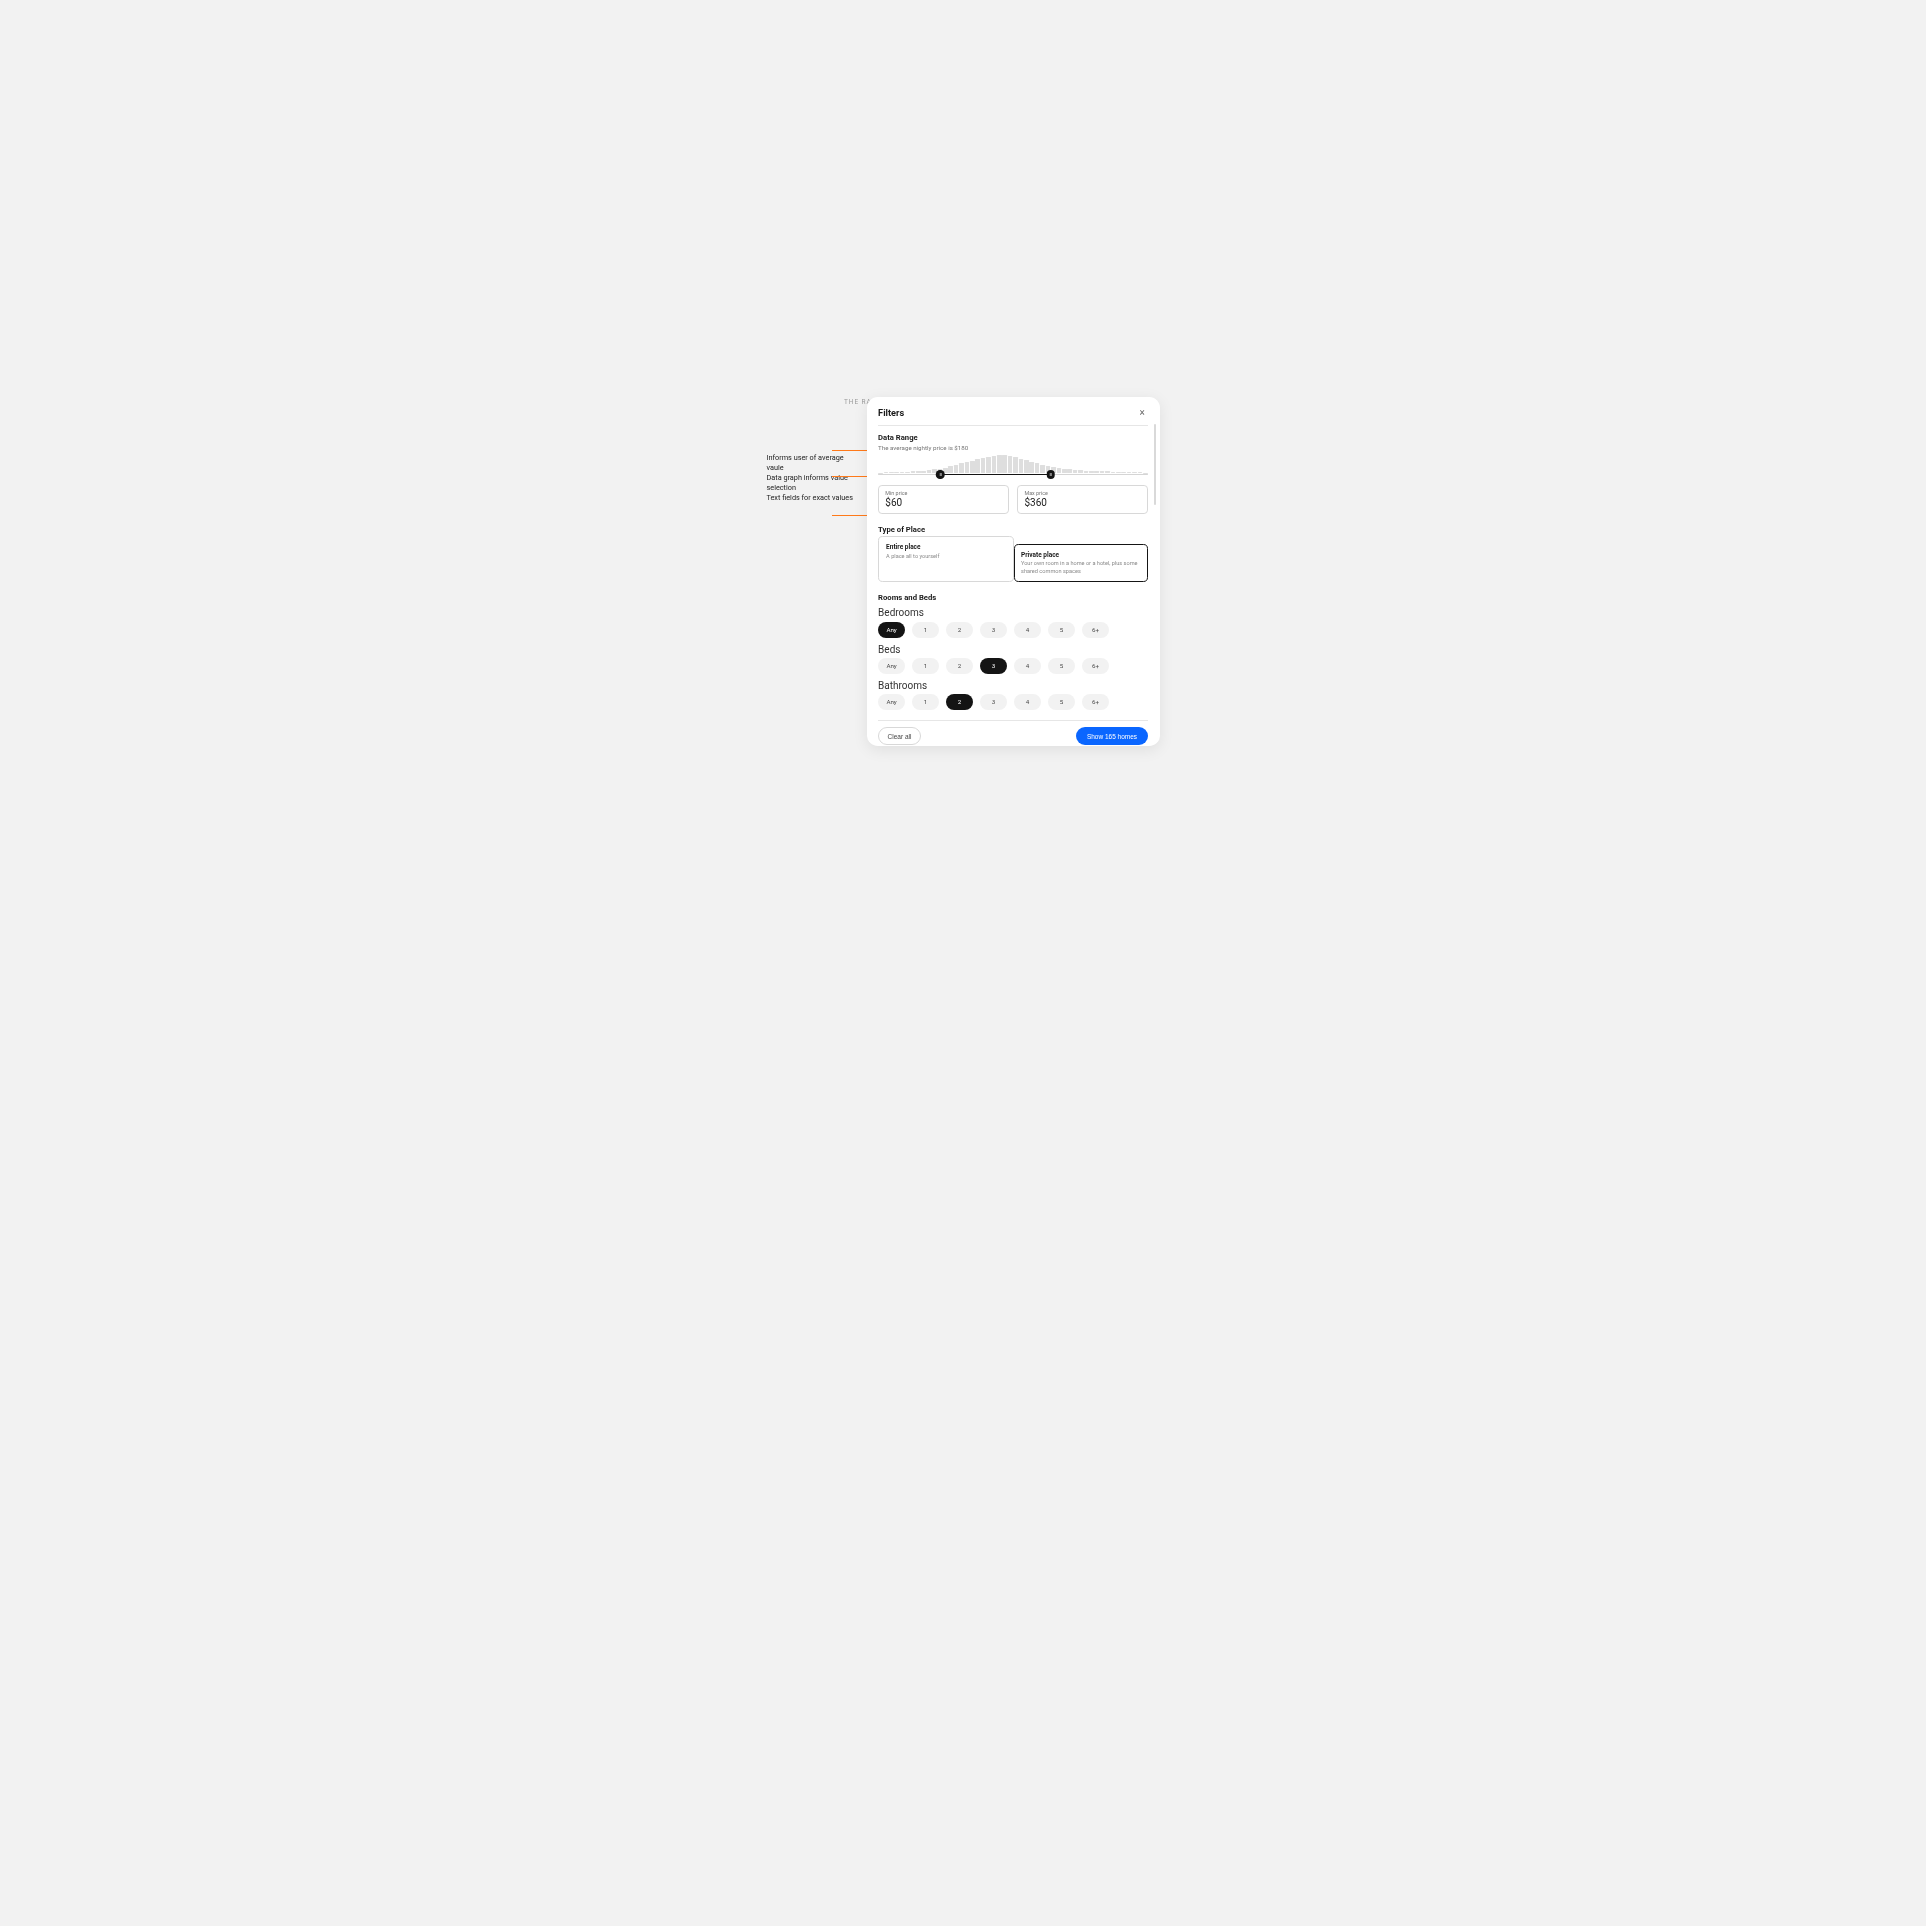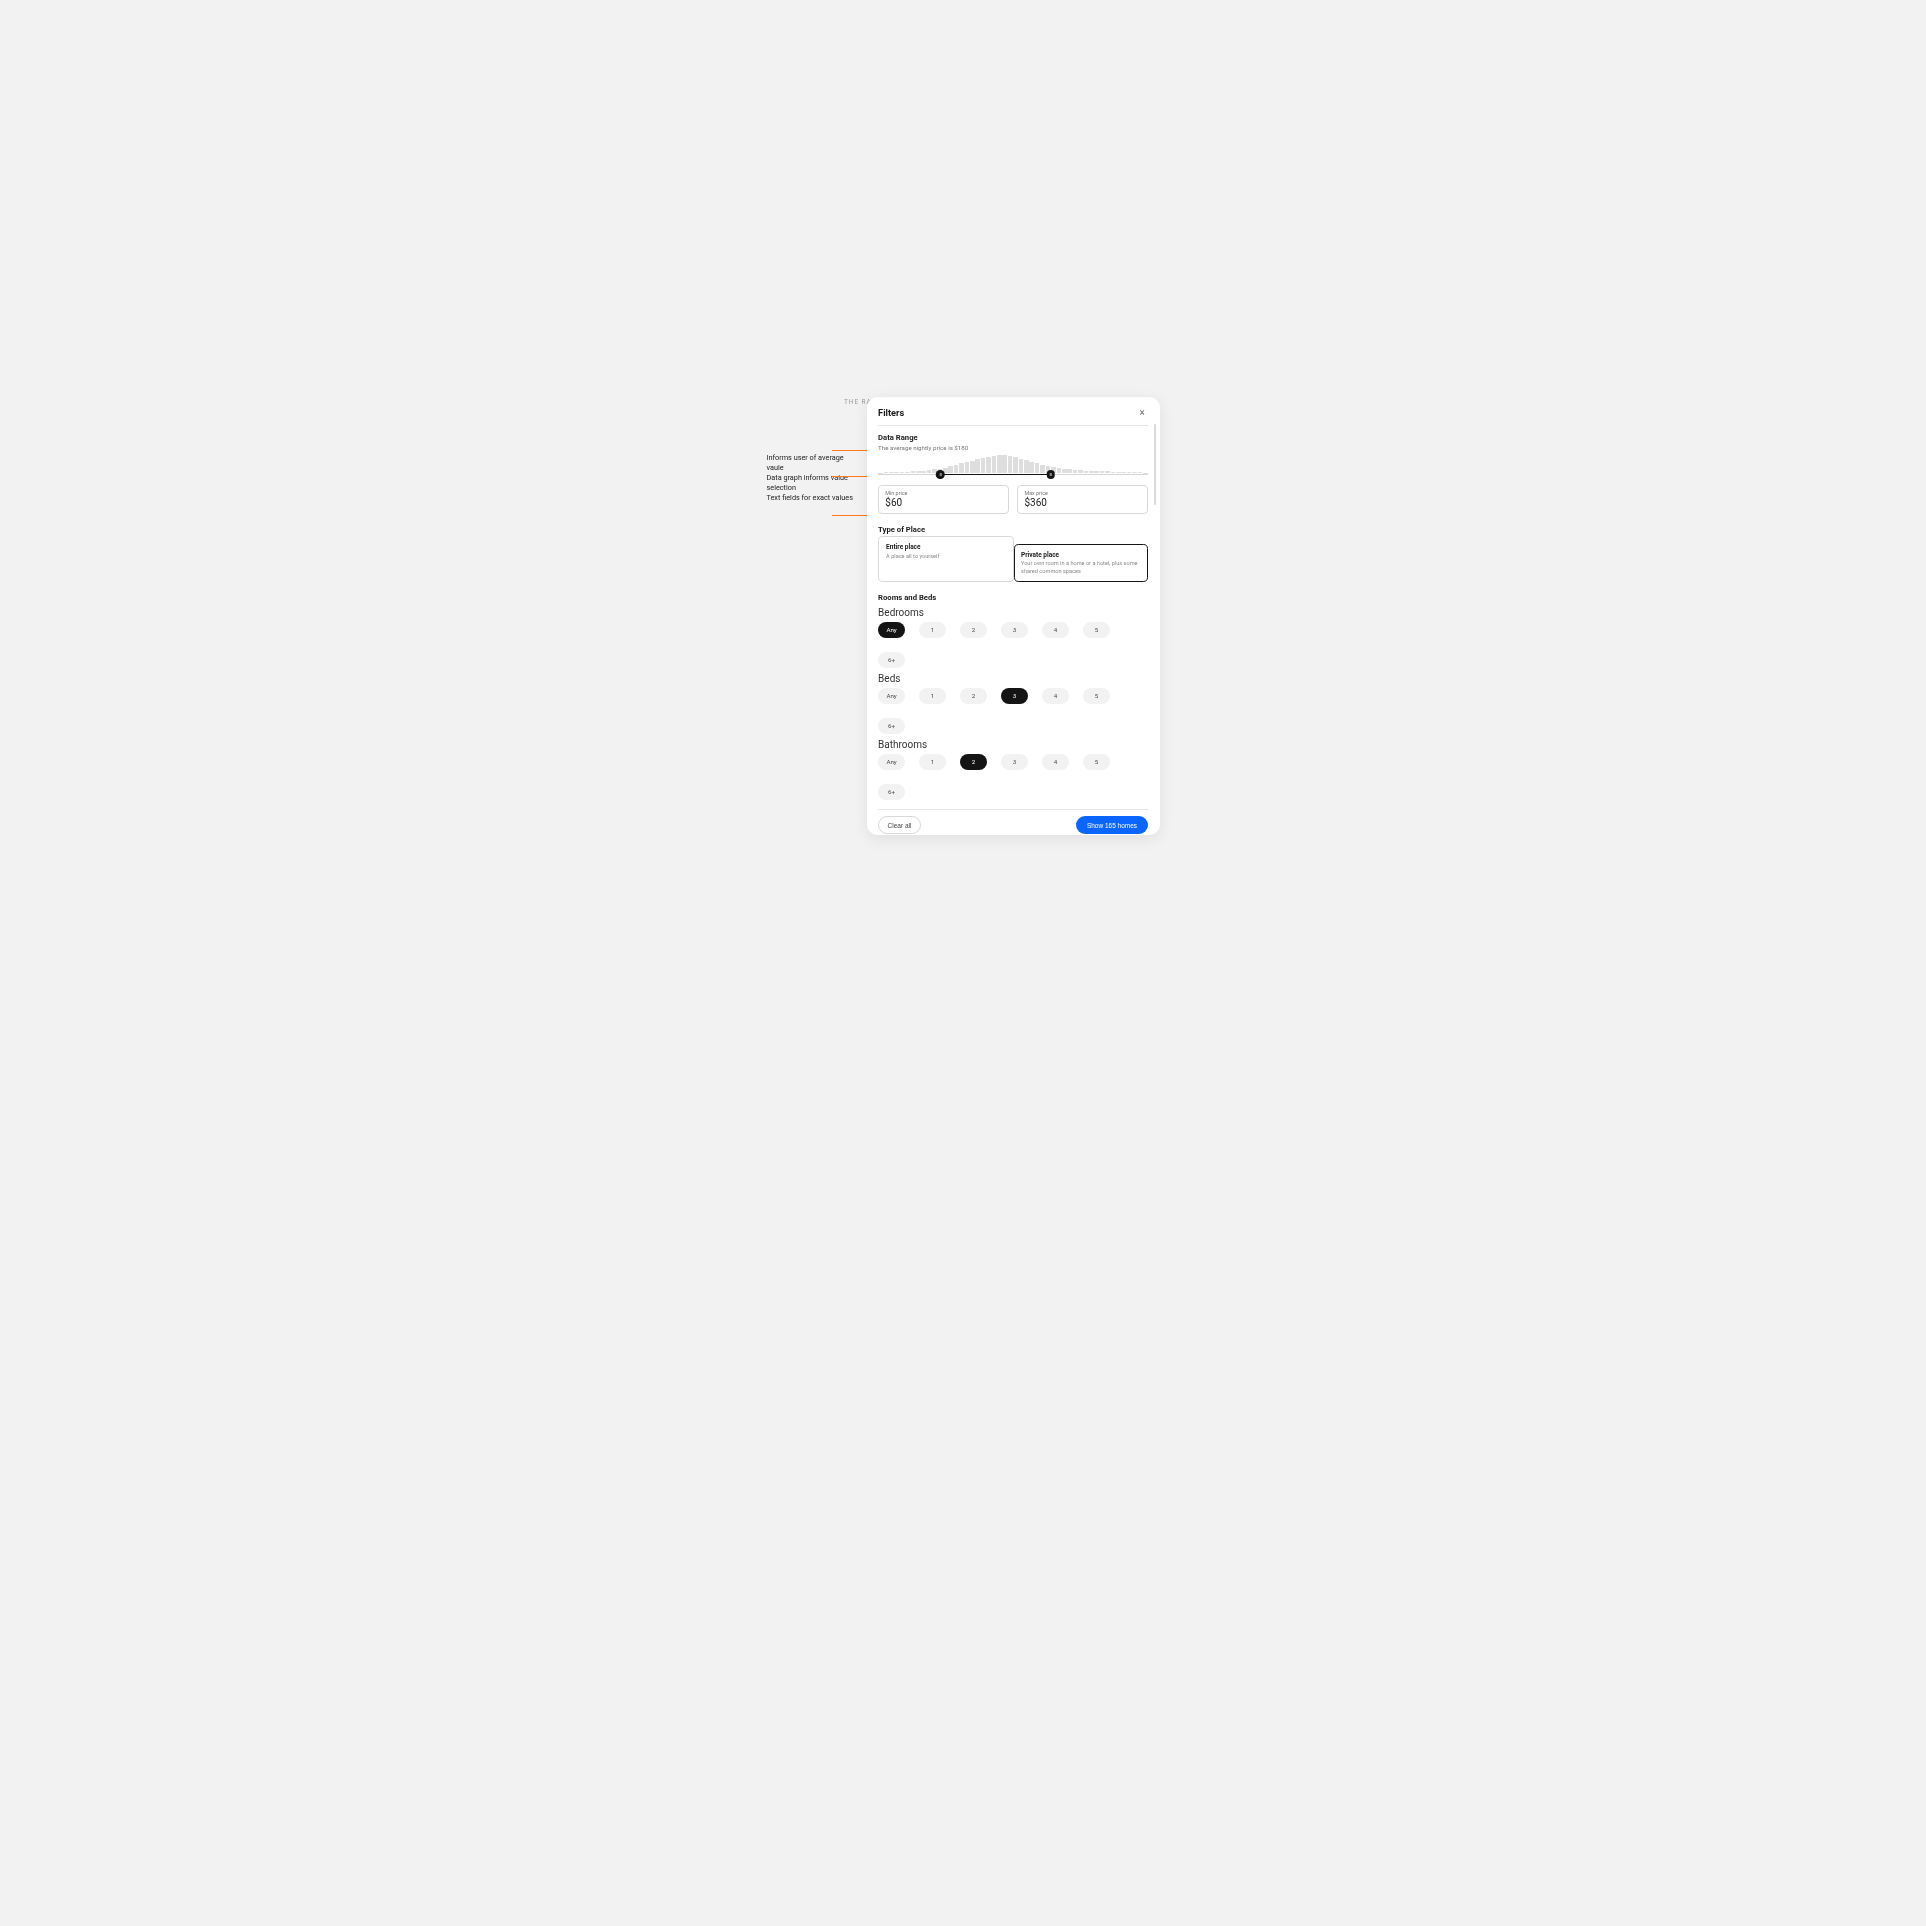--- a/index.html
+++ b/index.html
@@ -103,21 +103,21 @@
   .place-card {
     flex: 1; border: 0.4px solid #d8d8d8; border-radius: 4.6px;
     padding: 6.2px 7px; cursor: pointer;
   }
   .place-card.selected { border: 0.8px solid #151515; padding: 5.8px 6.5px; margin-top: 8px; }
   .place-title { font-size: 6.5px; font-weight: 700; margin-bottom: 1.5px; color: #1a1a1a; }
   .place-desc { font-size: 5.6px; color: #8a8a8a; line-height: 1.35; }
 
   
   .pill-label { font-size: 10px; color: #333; margin: 5.4px 0 3.9px 0; }
-  .pill-row { display: flex; gap: 14px; flex-wrap: wrap; }
+  .pill-row { display: flex; gap: 7px; flex-wrap: wrap; }
   .pill {
     min-width: 27px; padding: 3.9px 7.7px; border-radius: 385px;
     background: #f2f2f2; color: #4a4a4a; font-size: 6.2px;
     display: inline-flex; align-items: center; justify-content: center;
     cursor: pointer;
   }
   .pill.selected { background: #141414; color: #fff; }
 
   
   .footer {

